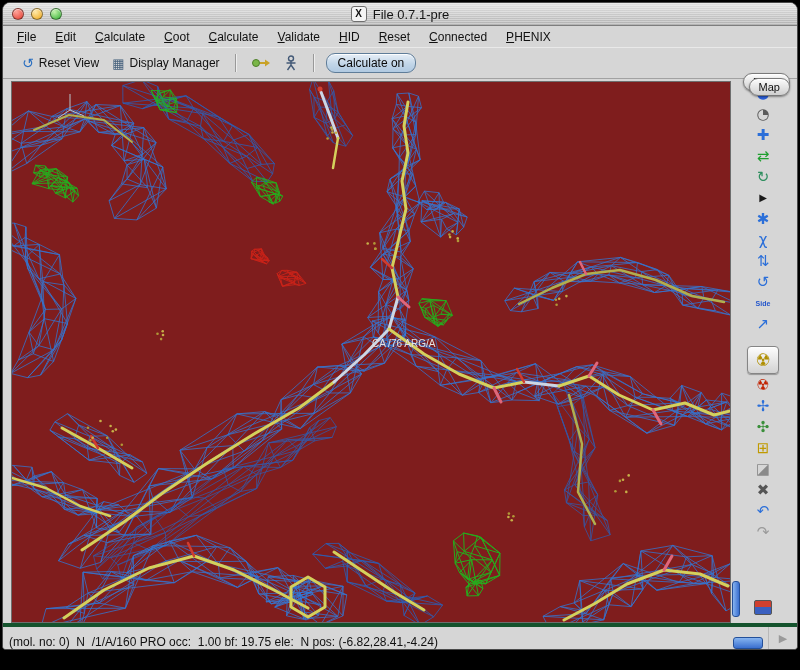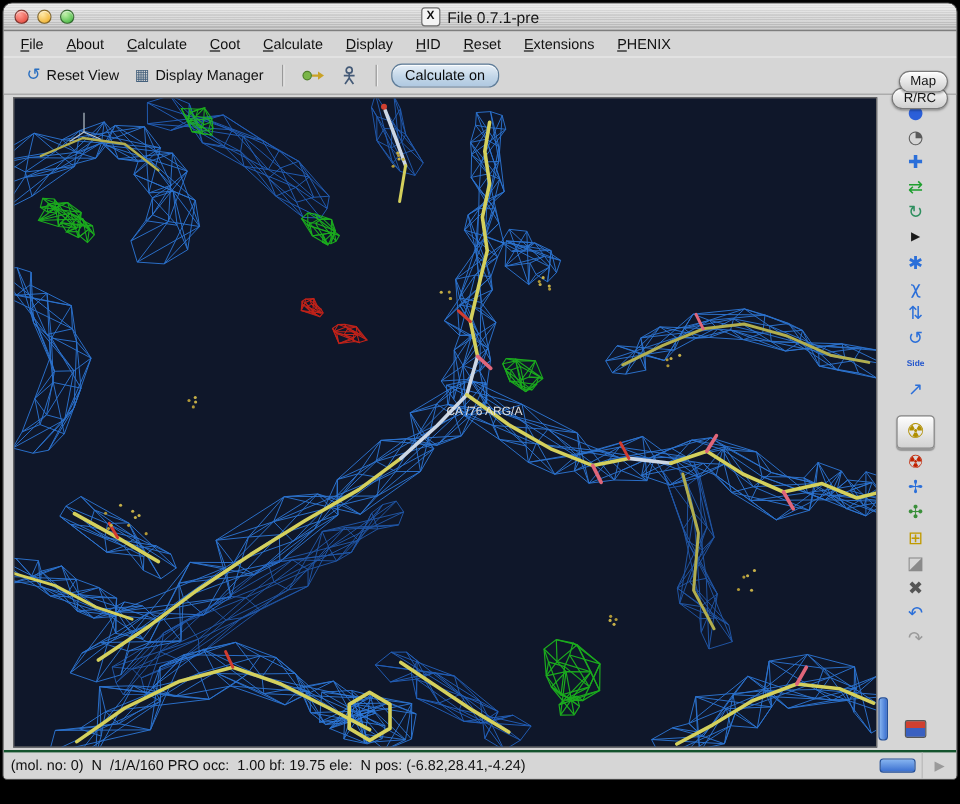--- a/index.html
+++ b/index.html
@@ -32,42 +32,42 @@
   .toolbtn{display:flex;align-items:center;gap:5px;padding:2px 3px;border-radius:3px;cursor:default;}
   .glyph{font-family:"DejaVu Sans",sans-serif;line-height:1;}
   .sep{width:1px;height:18px;background:#999;box-shadow:1px 0 0 #eee;margin:0 5px;}
   .toggle-pill{border:1px solid #5f7d99;border-radius:9px;background:linear-gradient(#e7eff7,#c2d6e8 55%,#b0c9e1);
                padding:2px 11px;font-size:12px;color:#0a0a0a;box-shadow:inset 0 1px 0 rgba(255,255,255,.85);cursor:default;}
   
   .corner-btn{position:absolute;right:7px;border:1px solid #7a7a7a;border-radius:10px;
               background:linear-gradient(#fcfcfc,#cfcfcf);padding:2px 9px;font-size:11px;color:#111;
               box-shadow:0 1px 2px rgba(0,0,0,.4), inset 0 1px 0 #fff;z-index:9;cursor:default;}
   #rrc-btn{top:54px;margin-top:16px;}
-  #map-btn{top:56px;}
+  #map-btn{top:75px;}
   
   .main{flex:1;display:flex;align-items:flex-start;padding:2px 0 0 8px;min-height:0;}
-  .canvas-wrap{position:relative;width:718px;height:540px;background:#0f172a;border:1px solid #6e6e6e;flex:0 0 auto;}
+  .canvas-wrap{position:relative;width:718px;height:540px;background:#7f1d1d;border:1px solid #6e6e6e;flex:0 0 auto;}
   .canvas-wrap svg{position:absolute;left:0;top:0;}
   .atom-label{position:absolute;left:360px;top:256px;color:#e2e2e2;font-size:10px;white-space:nowrap;}
   .vscroll{width:9px;height:540px;position:relative;flex:0 0 auto;}
   .vthumb{position:absolute;left:1px;bottom:4px;width:6px;height:34px;border:1px solid #24509a;border-radius:3px;
           background:linear-gradient(90deg,#86b4f0,#3a6fd0);}
   .right-toolbar{width:46px;flex:0 0 auto;display:flex;flex-direction:column;align-items:center;padding-top:2px;gap:1px;height:540px;}
   .rt-icon{width:26px;height:20px;display:flex;align-items:center;justify-content:center;font-size:15px;line-height:1;
            font-family:"DejaVu Sans",sans-serif;cursor:pointer;}
   .rt-icon.gap{margin-top:11px;}
   .rt-icon.push{margin-top:auto;margin-bottom:6px;}
   .rt-icon.selected{background:linear-gradient(#fdfdfd,#d2d2d2);border:1px solid #858585;border-radius:4px;
                     width:30px;height:26px;font-size:17px;box-shadow:inset 0 1px 0 #fff, 0 1px 1px rgba(0,0,0,.3);}
   .rt-icon .txt{font-size:7px;font-weight:bold;font-family:"Liberation Sans",sans-serif;}
   .swatch{width:16px;height:13px;border:1px solid #555;border-radius:2px;
           background:linear-gradient(180deg,#d04030 0 45%, #3a60c0 45% 100%);}
   
-  .statusrow{height:22px;flex:0 0 22px;display:flex;align-items:center;background:#d6d6d6;
-             border-top:2px solid #14532d;font-size:12px;color:#111;padding-left:6px;}
+  .statusrow{height:22px;flex:0 0 22px;display:flex;align-items:flex-end;background:#d6d6d6;
+             border-top:4px solid #14532d;font-size:12px;color:#111;padding-left:6px;}
   .status-text{flex:1;white-space:pre;overflow:hidden;}
   .hscroll{width:30px;height:12px;position:relative;margin-right:5px;flex:0 0 auto;}
   .hthumb{position:absolute;left:0;top:0;right:0;bottom:0;border:1px solid #24509a;border-radius:3px;
           background:linear-gradient(#86b4f0,#3a6fd0);}
   .corner-cell{width:28px;height:100%;display:flex;align-items:center;justify-content:center;
                color:#9a9a9a;font-size:11px;border-left:1px solid #b8b8b8;font-family:"DejaVu Sans",sans-serif;}
 </style>
 </head>
 <body>
 
@@ -80,28 +80,28 @@
       <span class="light green"></span>
     </div>
     <div class="title">
       <span class="xicon">X</span>
       <span>File 0.7.1-pre</span>
     </div>
   </div>
 
   <div class="menubar">
       <span class="menu-item">File</span>
-      <span class="menu-item">About</span>
+      <span class="menu-item">Edit</span>
       <span class="menu-item">Calculate</span>
       <span class="menu-item">Coot</span>
       <span class="menu-item">Calculate</span>
-      <span class="menu-item">Display</span>
+      <span class="menu-item">Validate</span>
       <span class="menu-item">HID</span>
       <span class="menu-item">Reset</span>
-      <span class="menu-item">Extensions</span>
+      <span class="menu-item">Connected</span>
       <span class="menu-item">PHENIX</span>
     </div>
 
   <button class="corner-btn" id="rrc-btn">R/RC</button>
   <button class="corner-btn" id="map-btn">Map</button>
 
   <div class="toolbar">
     <div class="toolbtn">
       <span class="glyph" style="color:#2a6fc0;font-size:14px;">↺</span>
       <span>Reset View</span>

